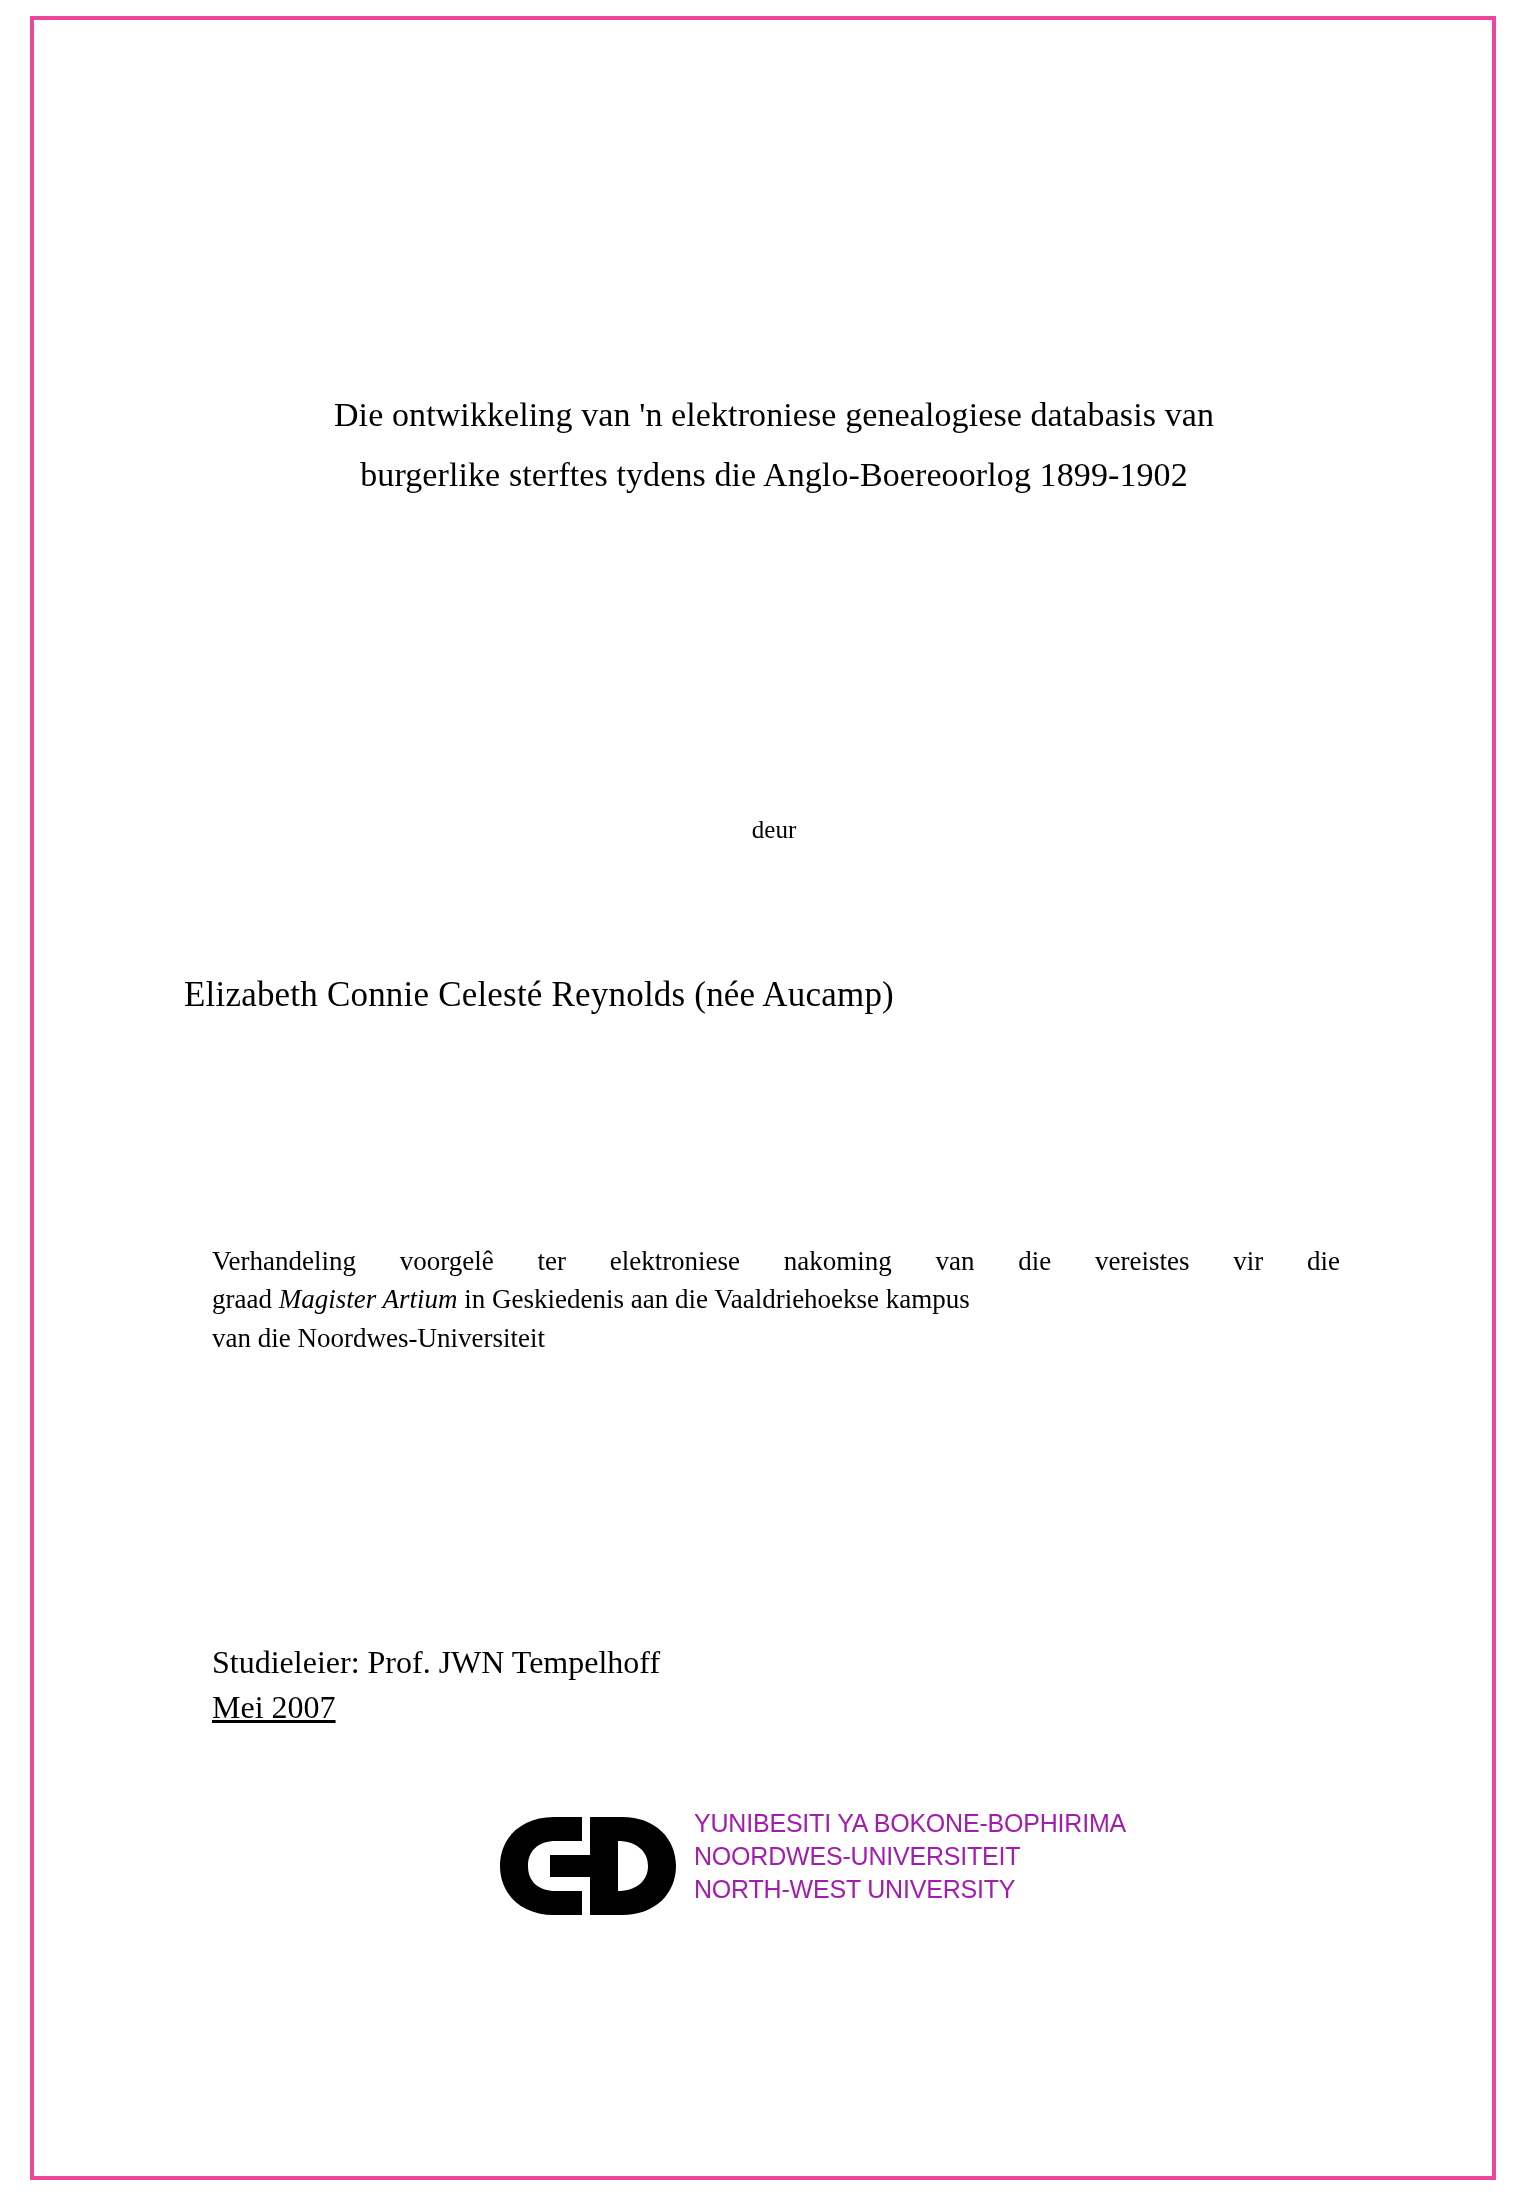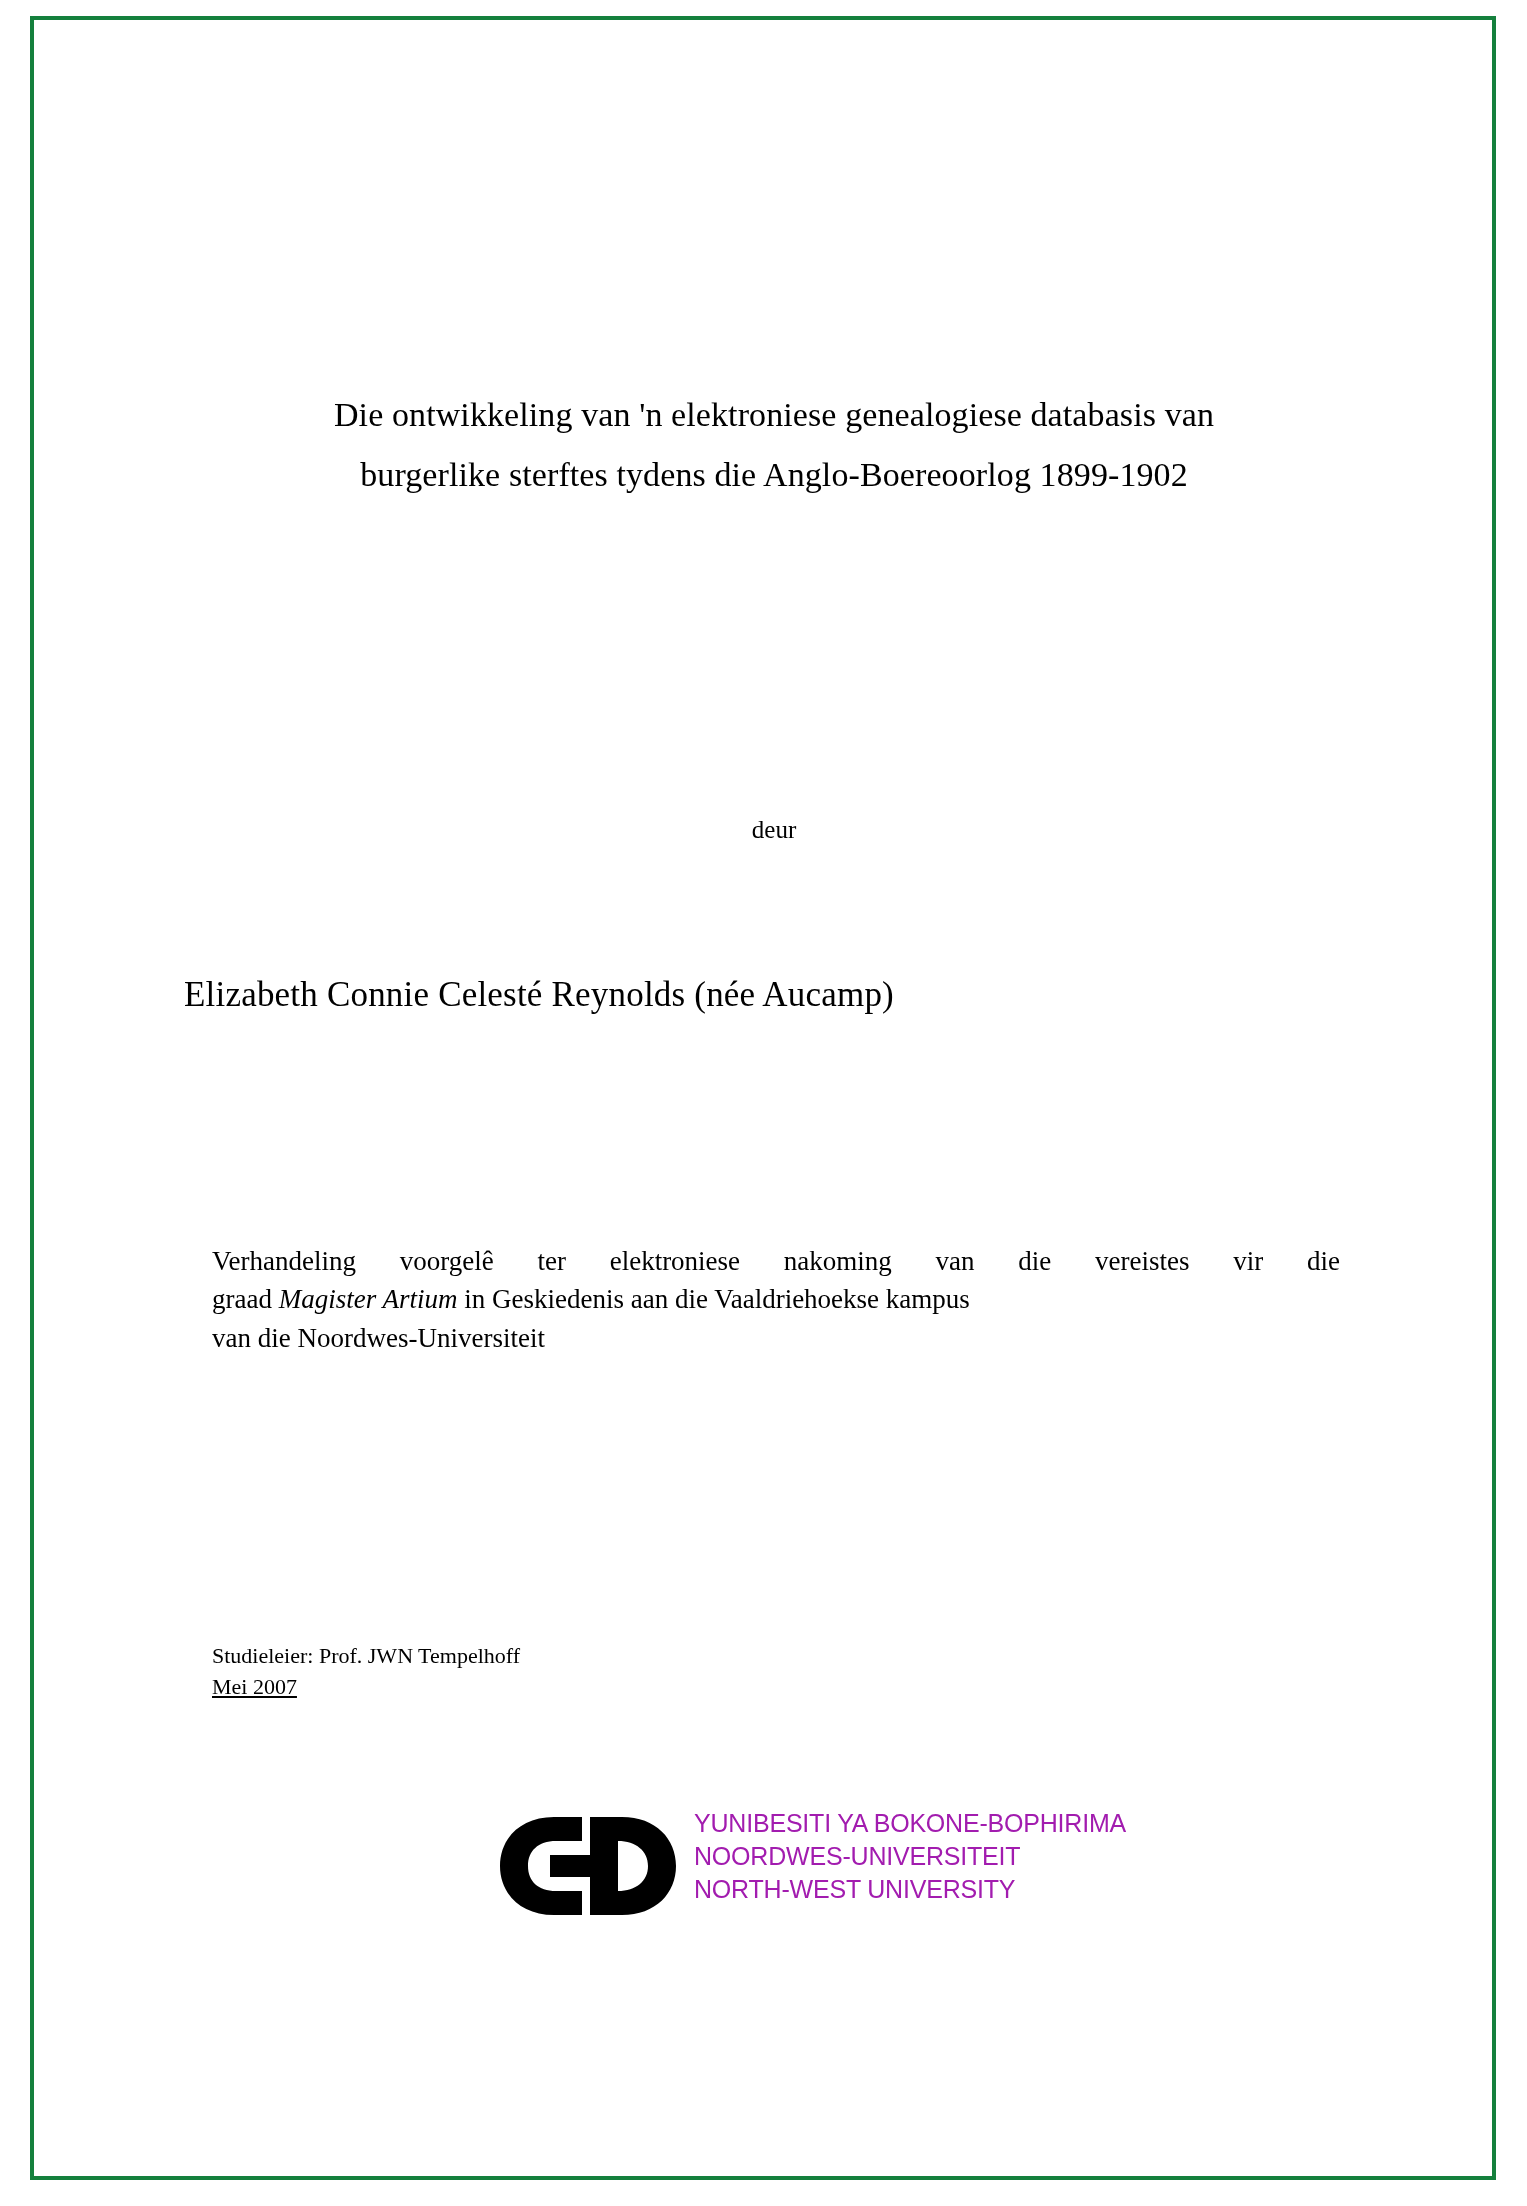--- a/index.html
+++ b/index.html
@@ -26,21 +26,21 @@
     background: #ffffff;
   }
 
   
   .page-frame {
     position: absolute;
     left: 30px;
     top: 16px;
     width: 1466px;
     height: 2164px;
-    border: 4px solid #15803d;
+    border: 4px solid #ec4899;
     background: #ffffff;
     box-sizing: border-box;
   }
   .page-frame::after {
     content: "";
     position: absolute;
     left: 8px;
     top: 7px;
     right: 9px;
     bottom: 9px;
@@ -101,21 +101,21 @@
   .statement .l1 { display: block; text-align: justify; text-align-last: justify; }
   .statement .l2 { display: block; }
   .statement .l3 { display: block; }
   .statement em { font-style: italic; }
 
   .supervisor {
     position: absolute;
     top: 1620px;
     left: 28px;
     width: 900px;
-    font-size: 22px;
+    font-size: 32px;
     line-height: 1.42;
   }
   .supervisor .date { display: block; text-decoration: underline; }
 
   
   .logo-block {
     position: absolute;
     top: 1785px;
     left: 310px;
     width: 720px;

